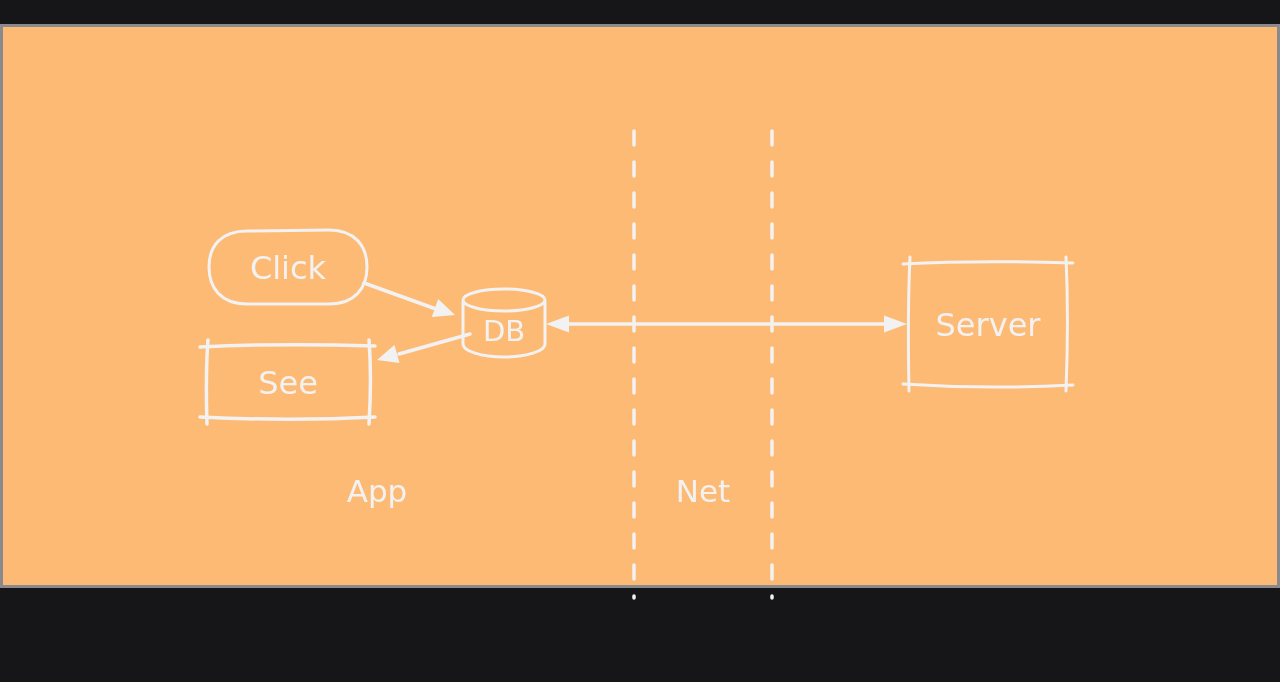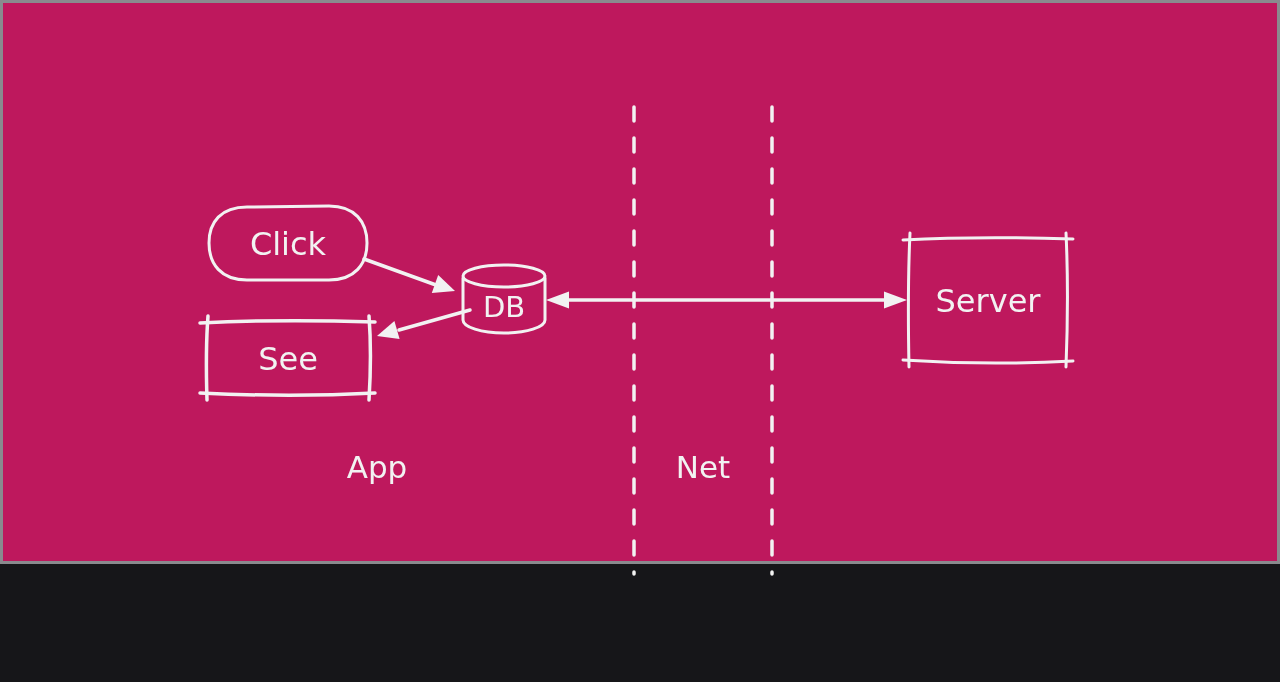--- a/index.html
+++ b/index.html
@@ -7,23 +7,24 @@
     padding: 0;
     background: #161619;
     width: 1280px;
     height: 682px;
     overflow: hidden;
   }
   .canvas {
     box-sizing: border-box;
     width: 1280px;
     height: 564px;
-    background: #be185d;
+    background: #fdba74;
     border: 3px solid #8a8a8e;
     position: relative;
+    margin-top: 24px;
   }
   svg {
     display: block;
     position: absolute;
     inset: 0;
   }
   .stroke {
     fill: none;
     stroke: #f2f2f2;
     stroke-width: 3;

